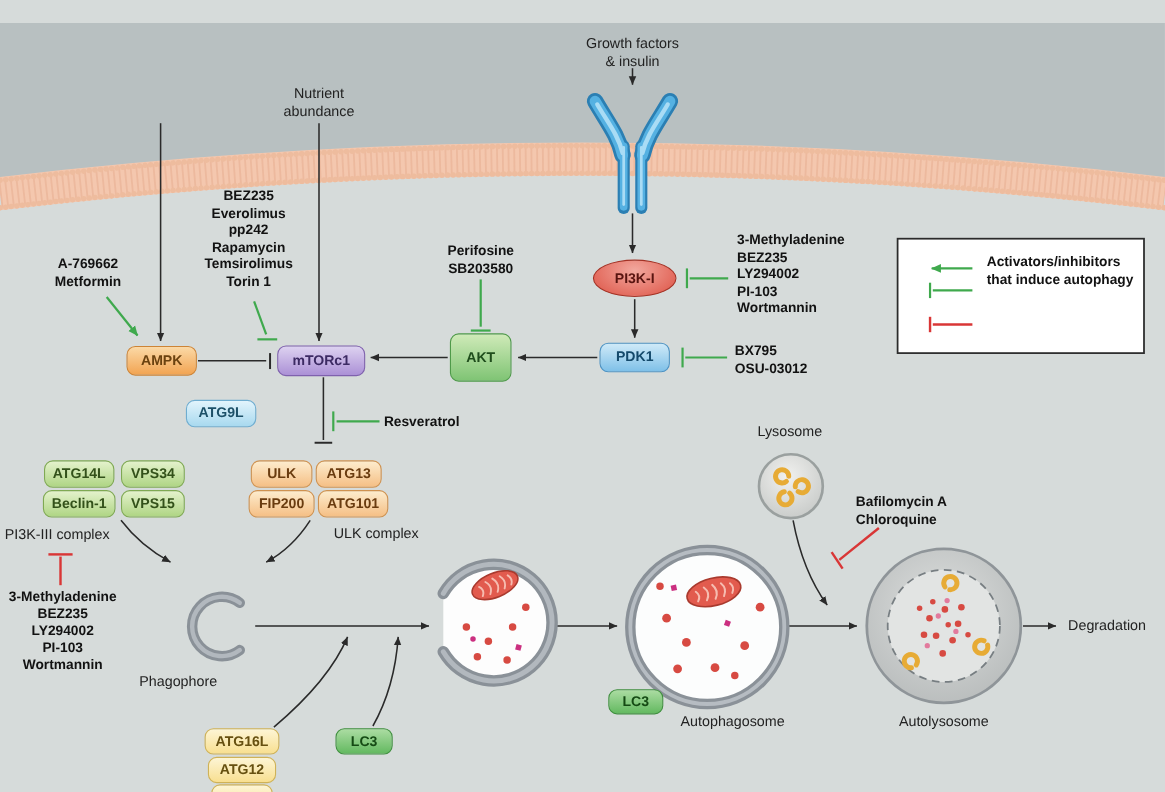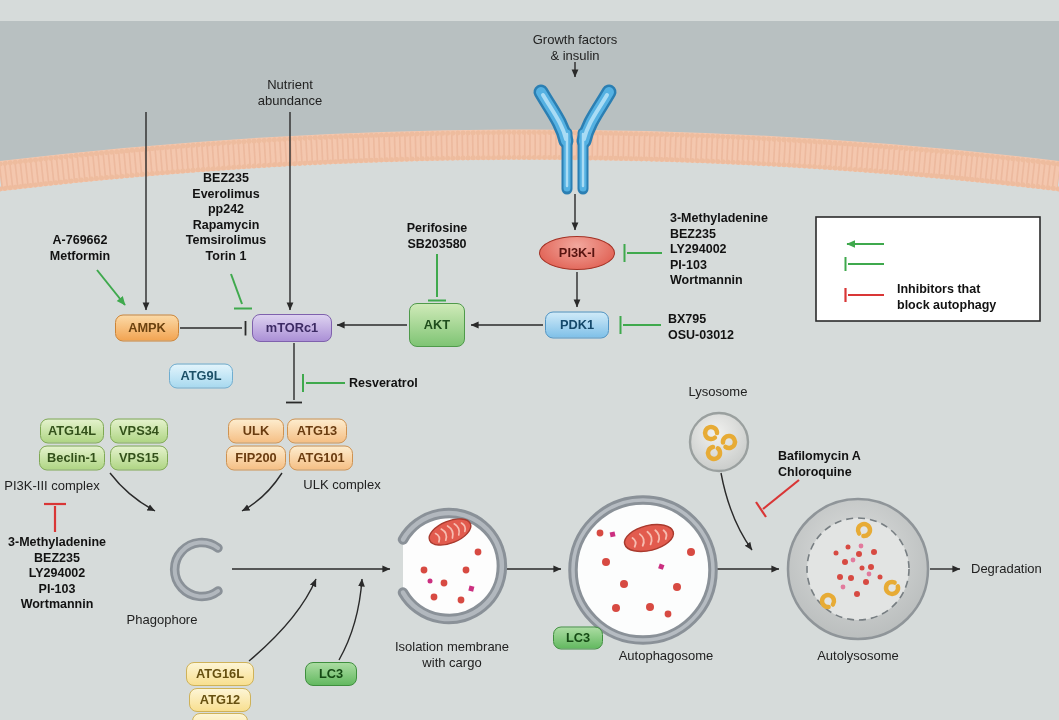--- a/index.html
+++ b/index.html
@@ -272,23 +272,21 @@
 
   <div class="node atgy" style="left:220px; top:653px; width:68px; height:24px">ATG16L</div>
   <div class="node atgy" style="left:220px; top:679px; width:62px; height:24px">ATG12</div>
   <div class="node atgy" style="left:220px; top:704px; width:56px; height:24px">ATG5</div>
   <div class="node lc3" style="left:331px; top:653px; width:52px; height:24px">LC3</div>
   <div class="node lc3" style="left:578px; top:617px; width:50px; height:23px">LC3</div>
 
   <div class="lbl" style="left:342px; top:456px">ULK complex</div>
   <div class="lbl" style="left:52px;  top:457px">PI3K-III complex</div>
   <div class="lbl" style="left:162px; top:591px">Phagophore</div>
-  <div class="lbl" style="left:452px; top:618px">Isolation membrane
-with cargo</div>
   <div class="lbl" style="left:666px; top:627px">Autophagosome</div>
   <div class="lbl" style="left:718px; top:363px">Lysosome</div>
   <div class="lbl" style="left:858px; top:627px">Autolysosome</div>
   <div class="lbl left" style="left:971px; top:540px">Degradation</div>
 
-  <div class="lbl drug left" style="left:897px; top:261px">Inhibitors that
-block autophagy</div>
+  <div class="lbl drug left" style="left:897px; top:210px">Activators/inhibitors
+that induce autophagy</div>
 
 </div>
 
 </body></html>

